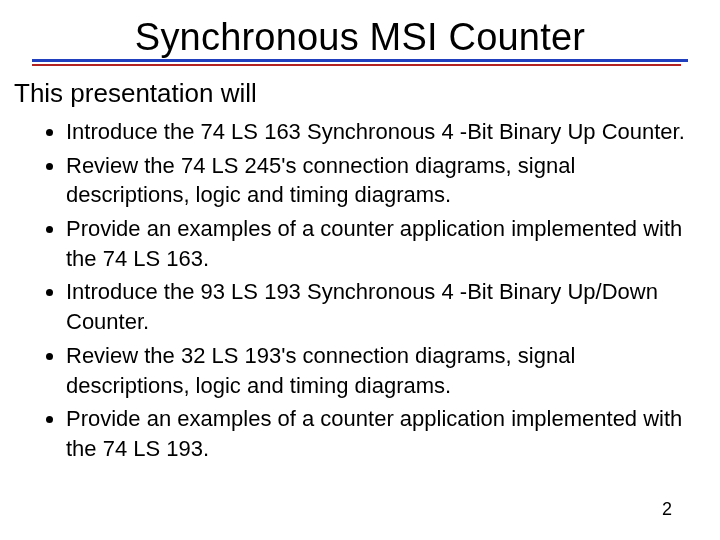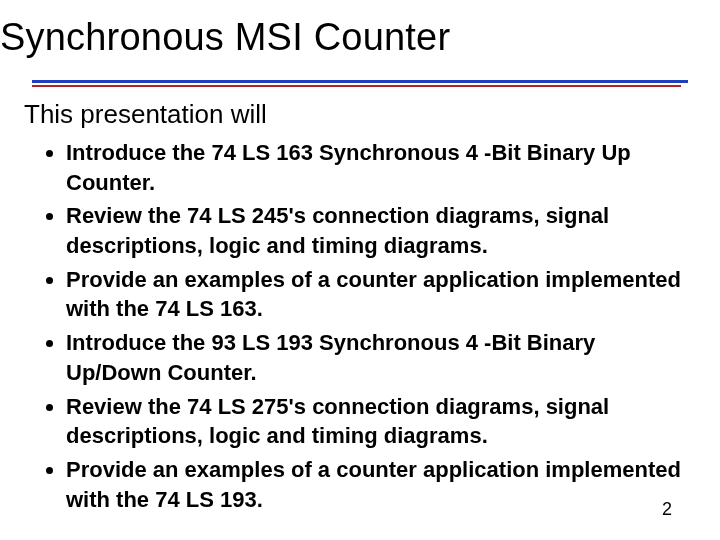--- a/index.html
+++ b/index.html
@@ -14,52 +14,51 @@
   }
   .slide {
     position: relative;
     width: 720px;
     height: 540px;
     box-sizing: border-box;
   }
   .title {
     font-size: 38px;
     font-weight: 400;
-    text-align: left;
+    text-align: center;
     padding-top: 16px;
-    padding-bottom: 21px;
+    padding-bottom: 0;
     letter-spacing: 0.2px;
   }
   .rule-wrap {
     margin: 0 32px 12px 32px;
   }
   .rule-blue {
     height: 3px;
     background: #1f3fbf;
   }
   .rule-red {
     height: 2px;
     background: #b22222;
     margin-top: 2px;
     width: 99%;
   }
   .subtitle {
     font-size: 26px;
-    margin: 6px 0 8px 24px;
+    margin: 6px 0 8px 14px;
   }
   ul.bullets {
     margin: 0 30px 0 44px;
     padding-left: 22px;
     list-style-type: disc;
   }
   ul.bullets li {
     font-size: 22px;
     line-height: 1.35;
     margin-bottom: 4px;
-    font-weight: bold;
   }
   .page-num {
     position: absolute;
     bottom: 20px;
     right: 48px;
     font-size: 18px;
   }
 </style>
 </head>
 <body>
@@ -73,18 +72,18 @@
     <div class="rule-red"></div>
   </div>
 
   <div class="subtitle">This presentation will</div>
 
   <ul class="bullets">
     <li>Introduce the 74 LS 163 Synchronous 4 -Bit Binary Up Counter.</li>
     <li>Review the 74 LS 245's connection diagrams, signal descriptions, logic and timing diagrams.</li>
     <li>Provide an examples of a counter application implemented with the 74 LS 163.</li>
     <li>Introduce the 93 LS 193 Synchronous 4 -Bit Binary Up/Down Counter.</li>
-    <li>Review the 74 LS 275's connection diagrams, signal descriptions, logic and timing diagrams.</li>
+    <li>Review the 32 LS 193's connection diagrams, signal descriptions, logic and timing diagrams.</li>
     <li>Provide an examples of a counter application implemented with the 74 LS 193.</li>
   </ul>
 
   <div class="page-num">2</div>
 </div>
 
 </body></html>

